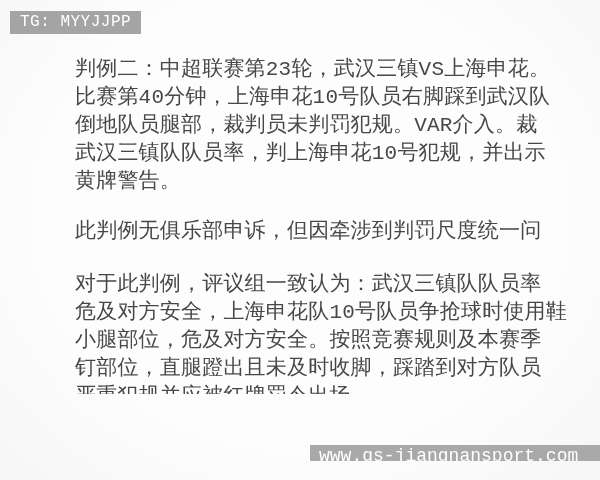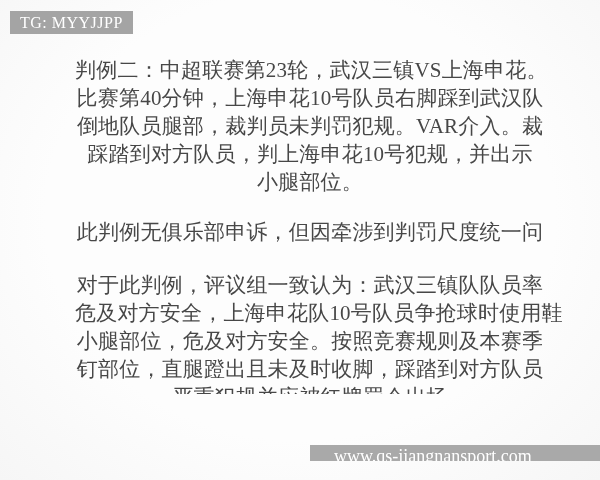--- a/index.html
+++ b/index.html
@@ -2,21 +2,21 @@
 <html><head>
 <meta charset="utf-8">
 <style>
   html,body{margin:0;padding:0;background:#e9e9e9;}
   .stage{
     position:relative;
     width:600px;height:480px;
     margin:0 auto;
     background:radial-gradient(ellipse at 50% 45%, #fdfdfd 60%, #f6f6f6 100%);
     overflow:hidden;
-    font-family:Liberation Serif, serif;
+    font-family:Liberation Mono, monospace;
   }
   .badge{
     position:absolute;left:10px;top:11px;
     height:23px;line-height:23px;
     padding:0 10px;
     background:#a4a4a4;
     color:#ffffff;
     font-size:16px;
     letter-spacing:0.5px;
     white-space:nowrap;
@@ -25,53 +25,52 @@
     position:absolute;left:75px;top:56px;width:470px;
     color:#474747;
     font-size:21px;
   }
   .para{margin:0 0 22px 0;padding:0;}
   .para:last-child{margin-bottom:0;margin-top:25px;}
   .line{
     height:28px;line-height:28px;
     white-space:nowrap;
     letter-spacing:0.2px;
-    text-align:center;
   }
   .line.clipped{
     height:11px;
     overflow:hidden;
   }
   .watermark{
     position:absolute;left:310px;top:445px;
     width:290px;height:16px;line-height:23px;
     box-sizing:border-box;
-    padding-left:24px;
+    padding-left:9px;
     background:#a9a9a9;
     color:#ffffff;
     font-size:18px;
     white-space:nowrap;
     overflow:hidden;
   }
 </style>
 </head>
 <body>
 
 <div class="stage">
 
   <div class="badge">TG: MYYJJPP</div>
 
   <div class="doc">
 
     <div class="para">
       <div class="line">判例二：中超联赛第23轮，武汉三镇VS上海申花。</div>
       <div class="line">比赛第40分钟，上海申花10号队员右脚踩到武汉队</div>
       <div class="line">倒地队员腿部，裁判员未判罚犯规。VAR介入。裁</div>
-      <div class="line">踩踏到对方队员，判上海申花10号犯规，并出示</div>
-      <div class="line">小腿部位。</div>
+      <div class="line">武汉三镇队队员率，判上海申花10号犯规，并出示</div>
+      <div class="line">黄牌警告。</div>
     </div>
 
     <div class="para">
       <div class="line">此判例无俱乐部申诉，但因牵涉到判罚尺度统一问</div>
     </div>
 
     <div class="para">
       <div class="line">对于此判例，评议组一致认为：武汉三镇队队员率</div>
       <div class="line">危及对方安全，上海申花队10号队员争抢球时使用鞋</div>
       <div class="line">小腿部位，危及对方安全。按照竞赛规则及本赛季</div>

